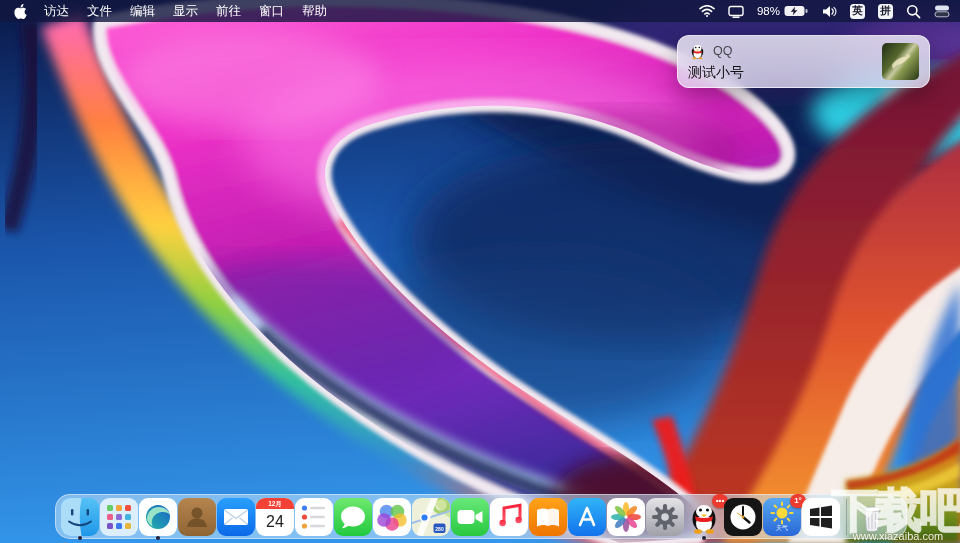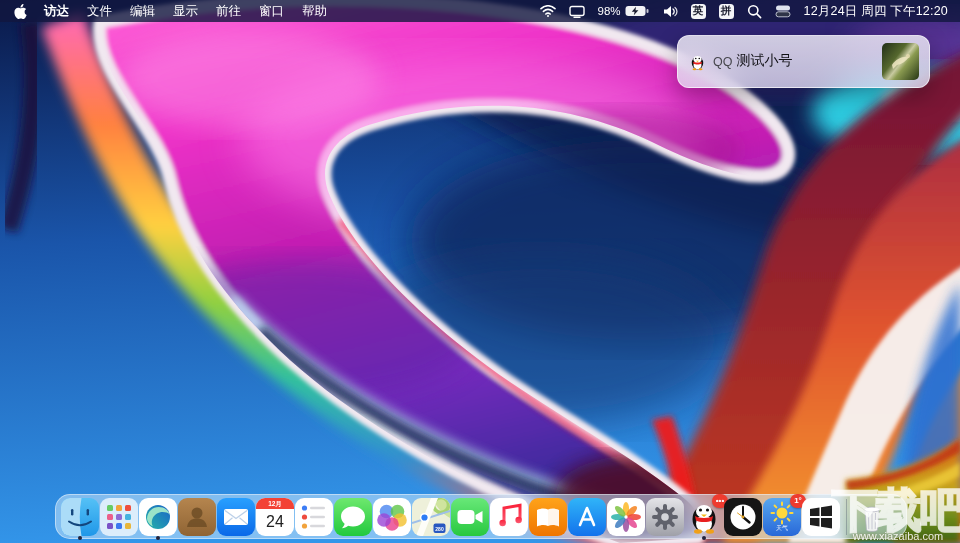--- a/index.html
+++ b/index.html
@@ -3,32 +3,32 @@
 <meta charset="utf-8">
 <style>
   html,body{margin:0;padding:0;background:#000;}
   .screen{position:relative;width:960px;height:543px;overflow:hidden;font-family:"Liberation Sans",sans-serif;-webkit-font-smoothing:antialiased;}
   .wallpaper{position:absolute;inset:0;z-index:0;}
   
   .menubar{position:absolute;top:0;left:0;right:0;height:22px;z-index:10;display:flex;align-items:center;
     background:rgba(17,22,62,.80);color:#fff;font-size:12.5px;padding:0 10px;}
   .apple{display:flex;align-items:center;padding:0 8px 0 4px;}
   .mi{padding:0 9px;line-height:22px;cursor:default;}
-  .mi.first{font-weight:700;}
+  .mi.first{font-weight:400;}
   .mb-right{margin-left:auto;display:flex;align-items:center;gap:13px;}
   .imebadge{width:15px;height:15px;border-radius:3.5px;background:#f4f5f8;color:#16182a;font-size:10.5px;
     display:flex;align-items:center;justify-content:center;font-weight:600;}
   .mbtime{font-size:12.5px;letter-spacing:.2px;padding-right:2px;white-space:nowrap;}
   .mbicon{display:flex;align-items:center;}
   
   .notif{position:absolute;left:677px;top:35px;width:253px;height:53px;z-index:9;border-radius:12px;
     background:linear-gradient(rgba(238,234,246,.84),rgba(226,221,240,.78));
     border:1px solid rgba(255,255,255,.55);box-shadow:0 8px 22px rgba(0,0,0,.28);
     backdrop-filter:blur(14px);display:flex;align-items:center;padding:7px 10px;box-sizing:border-box;}
-  .notif-col{display:flex;gap:4px;min-width:0;}
+  .notif-col{display:flex;flex-direction:column;gap:4px;min-width:0;}
   .notif-head{display:flex;align-items:center;gap:6px;}
   .notif-app{font-size:12.5px;color:#47474d;}
   .notif-msg{font-size:14px;color:#101014;}
   .notif-thumb{margin-left:auto;width:37px;height:37px;border-radius:5px;flex:0 0 auto;overflow:hidden;
     background:linear-gradient(128deg,#2c3a1c 8%,#56682e 38%,#c8caa0 52%,#8a9a50 62%,#32421c 95%);}
   
   .dock{position:absolute;left:55px;bottom:4px;width:852px;height:45px;z-index:5;box-sizing:border-box;
     display:flex;align-items:center;padding:0 5px;gap:1px;
     background:rgba(198,228,250,.55);border:1px solid rgba(255,255,255,.45);border-radius:15px;
     backdrop-filter:blur(10px);}
@@ -257,21 +257,20 @@
           <circle cx="6.3" cy="6.3" r="4.6"></circle>
             <path d="M9.9,9.9 L13.6,13.6"></path>
         </svg>
       </span>
       <span class="mbicon">
         <svg width="16" height="16" viewBox="0 0 16 16">
           <rect x="1" y="2.5" width="14" height="5" rx="2.5" fill="#dfe3ee"></rect>
           <rect x="1" y="8.8" width="14" height="5" rx="2.5" fill="#2e3348" stroke="#dfe3ee" stroke-width=".8"></rect>
         </svg>
       </span>
-      <span class="mbtime">12月24日 周四 下午12:20</span>
     </span>
   </div>
 
   <div class="notif">
     <div class="notif-col">
       <div class="notif-head">
         <svg width="19" height="19" viewBox="0 0 38 38">
           <ellipse cx="19" cy="22" rx="11.5" ry="13" fill="#111"></ellipse>
           <ellipse cx="19" cy="26" rx="8" ry="8.5" fill="#fff"></ellipse>
           <ellipse cx="19" cy="14.5" rx="8" ry="6.5" fill="#fff"></ellipse>

